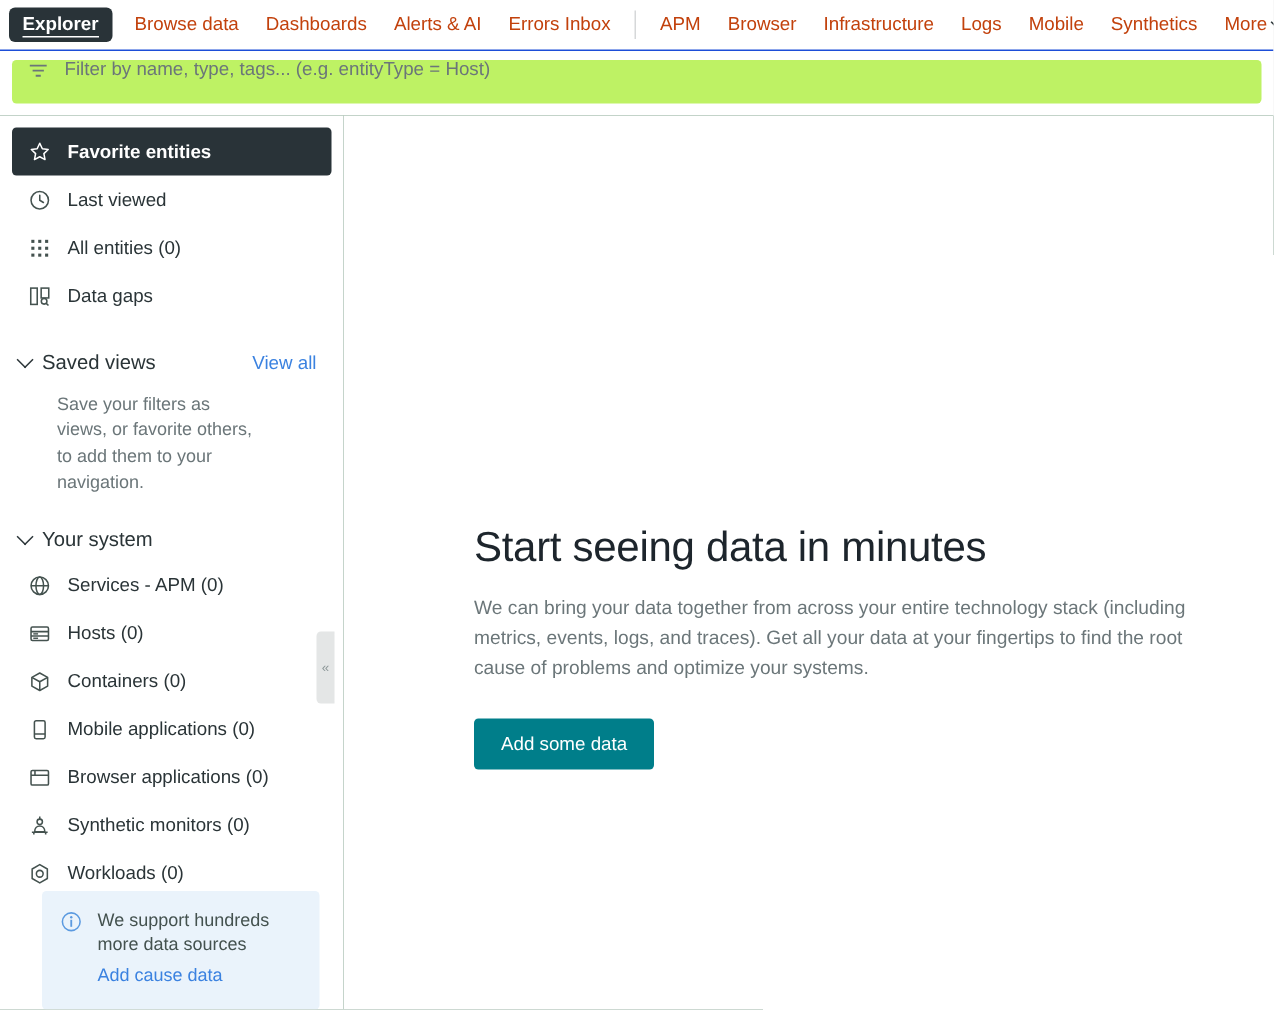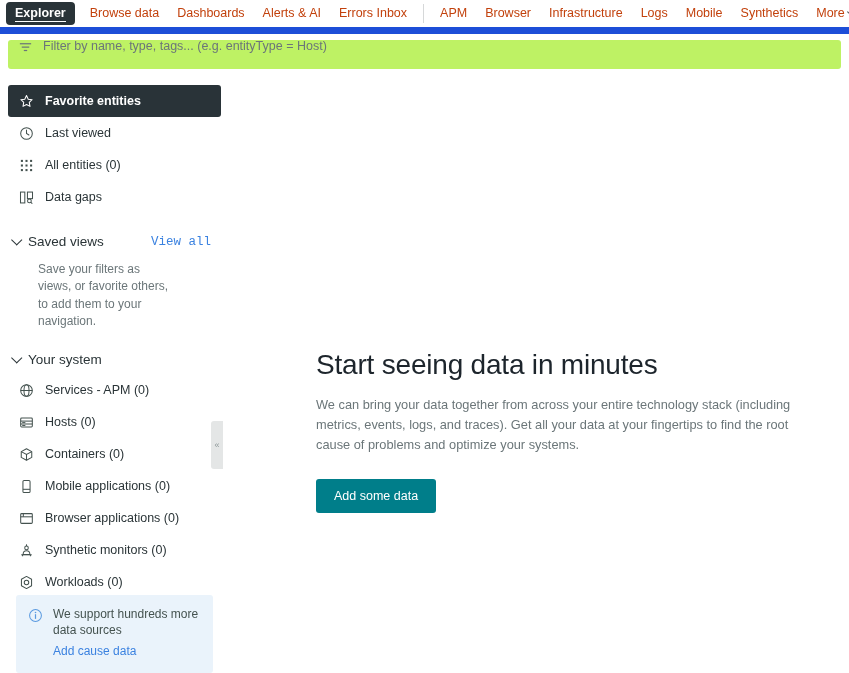--- a/index.html
+++ b/index.html
@@ -12,21 +12,21 @@
     -webkit-font-smoothing: antialiased;
   }
 
   
   .topnav {
     height: 34px;
     background: #ffffff;
     display: flex;
     align-items: center;
     padding: 0 8px 0 6px;
-    border-bottom: 7px solid #1d4ed8;
+    border-bottom: 1px solid #1d4ed8;
     position: relative;
   }
   .nav-pill {
     background: #293338;
     color: #ffffff;
     font-size: 12.5px;
     font-weight: 700;
     padding: 5px 9px 5px 9px;
     border-radius: 4px;
     line-height: 1;
@@ -132,40 +132,39 @@
     font-size: 13.5px;
     color: #2a3437;
     line-height: 1;
     flex: 1;
   }
   .section-head .viewall {
     font-size: 12.5px;
     color: #3b82e0;
     line-height: 1;
     cursor: pointer;
-    font-family: Liberation Mono, monospace;
   }
   .chev-down {
     width: 8px; height: 8px;
     border-right: 1.6px solid #2a3437;
     border-bottom: 1.6px solid #2a3437;
     transform: rotate(45deg) translate(-1px,-2px);
     flex: 0 0 8px;
   }
   .sec-desc {
     font-size: 12px;
     color: #6b7679;
     line-height: 1.45;
     padding: 4px 24px 0 38px;
     max-width: 200px;
   }
 
   .infobox {
     position: absolute;
-    left: 16px; right: 16px;
+    left: 28px; right: 16px;
     bottom: 0;
     background: #eaf3fb;
     border-radius: 3px;
     padding: 12px 12px 14px 12px;
     display: flex;
     gap: 10px;
   }
   .infobox .txt { font-size: 12px; color: #44524f; line-height: 1.33; }
   .infobox .lnk { font-size: 12px; color: #3b82e0; margin-top: 5px; display: inline-block; cursor: pointer; }
 

